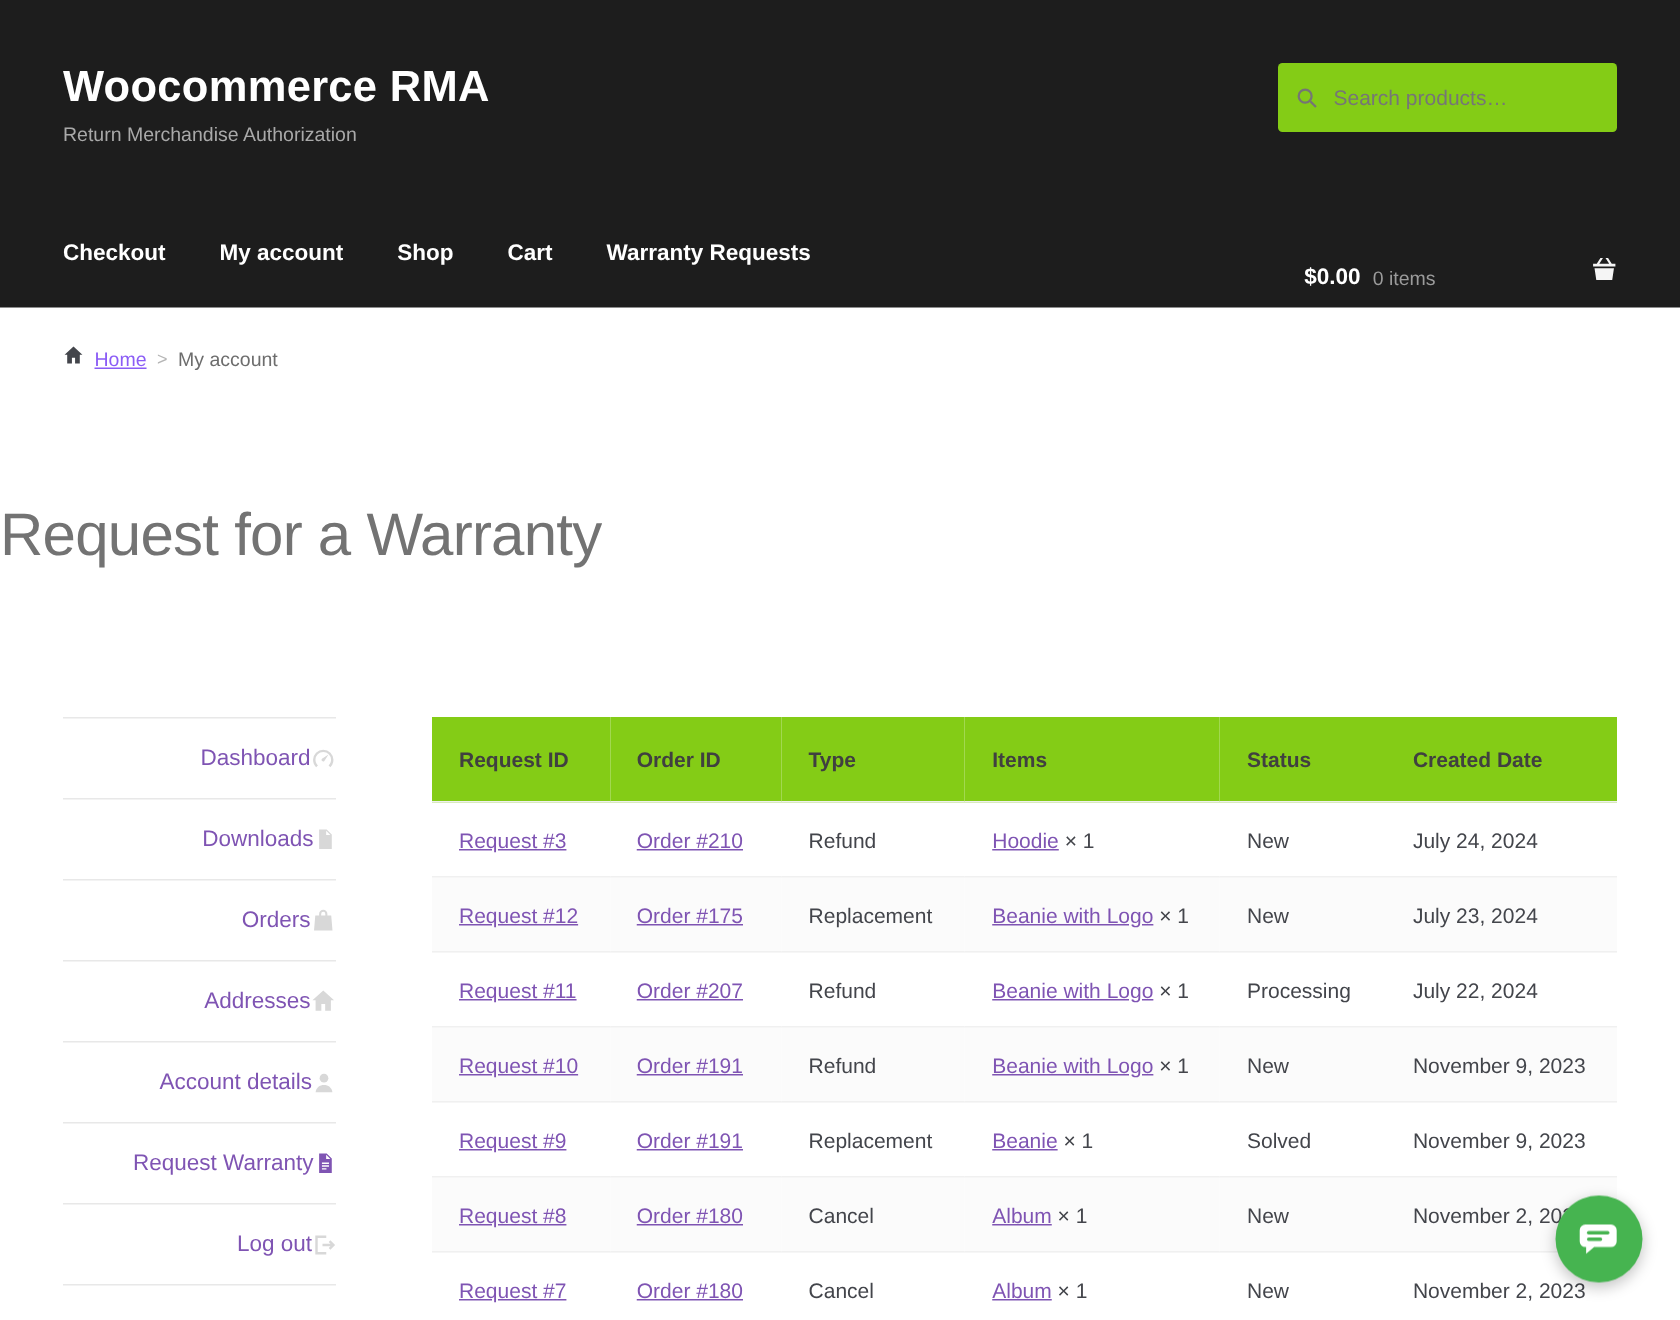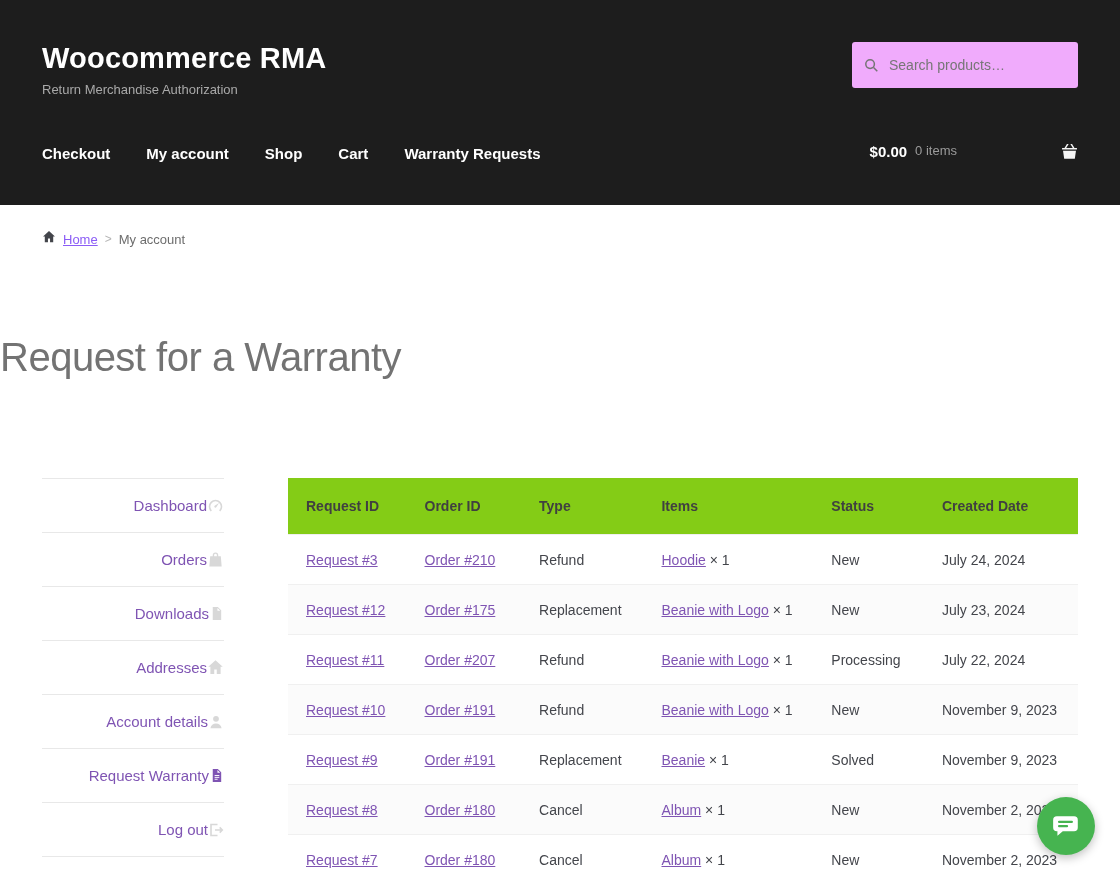--- a/index.html
+++ b/index.html
@@ -13,35 +13,35 @@
   a { cursor:pointer; }
 
   
   .site-header {
     background:#1d1d1d; height:205px; padding:42px 42px 0;
   }
   .header-top { display:flex; align-items:flex-start; justify-content:space-between; }
   .site-title { margin:0; font-size:29px; font-weight:bold; color:#ffffff; letter-spacing:.2px; }
   .site-tagline { margin:7px 0 0; font-size:13px; color:#a9a9a9; font-weight:normal; }
   .search-box {
-    width:226px; height:46px; background:#f0abfc; border-radius:3px;
+    width:226px; height:46px; background:#84cc16; border-radius:3px;
     display:flex; align-items:center; padding:0 12px; gap:8px;
   }
   .search-box svg { flex:0 0 auto; color:#757575; }
   .search-box input {
     border:none; outline:none; background:transparent; width:100%;
     font-family:"Liberation Sans", sans-serif; font-size:14px; color:#444;
   }
   .search-box input::placeholder { color:#767676; }
 
   .main-nav { display:flex; align-items:center; gap:36px; margin-top:46px; }
   .main-nav a.nav-link {
     color:#ffffff; font-size:15px; font-weight:bold; text-decoration:none;
   }
-  .cart-summary { margin-left:auto; display:flex; align-items:flex-start; gap:8px; }
+  .cart-summary { margin-left:auto; display:flex; align-items:flex-end; gap:8px;margin-top:28px; }
   .cart-total { color:#ffffff; font-size:15px; font-weight:bold; }
   .cart-count { color:#9b9b9b; font-size:13px; }
   .cart-summary .cart-icon { color:#f5f5f5; margin-left:96px; }
 
   
   .breadcrumb {
     padding:26px 42px 0; font-size:13px; color:#6d6d6d;
     display:flex; align-items:center; gap:7px;
   }
   .breadcrumb .home-icon { color:#43454b; margin-top:-1px; }
@@ -148,32 +148,32 @@
       <li>
         <a>Dashboard</a>
         <span class="side-icon">
             <svg width="17" height="17" viewBox="0 0 16 16" fill="currentColor">
               <path d="M8 2.6A6.4 6.4 0 0 0 1.6 9c0 1.8.74 3.43 1.93 4.6l1.12-1.1A4.9 4.9 0 0 1 3.1 9a4.9 4.9 0 1 1 9.8 0c0 1.37-.56 2.6-1.55 3.5l1.12 1.1A6.37 6.37 0 0 0 14.4 9 6.4 6.4 0 0 0 8 2.6z"></path>
               <path d="M7.3 9.8a1 1 0 0 0 1.4-.1l2.6-4.1-4.1 2.7a1 1 0 0 0 .1 1.5z"></path>
             </svg>
           </span>
       </li>
       <li>
+        <a>Downloads</a>
+        <span class="side-icon">
+            <svg width="15" height="15" viewBox="0 0 16 16" fill="currentColor">
+              <path d="M4 1h5.4L13 4.6V15H4V1zm5 1v3h3L9 2z"></path>
+            </svg>
+          </span>
+      </li>
+      <li>
         <a>Orders</a>
         <span class="side-icon">
             <svg width="17" height="17" viewBox="0 0 16 16" fill="currentColor">
               <path d="M10.6 5V4a2.6 2.6 0 1 0-5.2 0v1H3l-.8 9.5h11.6L13 5h-2.4zM6.7 4a1.3 1.3 0 1 1 2.6 0v1H6.7V4z"></path>
-            </svg>
-          </span>
-      </li>
-      <li>
-        <a>Downloads</a>
-        <span class="side-icon">
-            <svg width="15" height="15" viewBox="0 0 16 16" fill="currentColor">
-              <path d="M4 1h5.4L13 4.6V15H4V1zm5 1v3h3L9 2z"></path>
             </svg>
           </span>
       </li>
       <li>
         <a>Addresses</a>
         <span class="side-icon">
             <svg width="17" height="17" viewBox="0 0 16 16" fill="currentColor">
               <path d="M8 1.2 1.2 7.4h2V14h3.6V9.8h2.4V14h3.6V7.4h2L8 1.2z"></path>
             </svg>
           </span>

